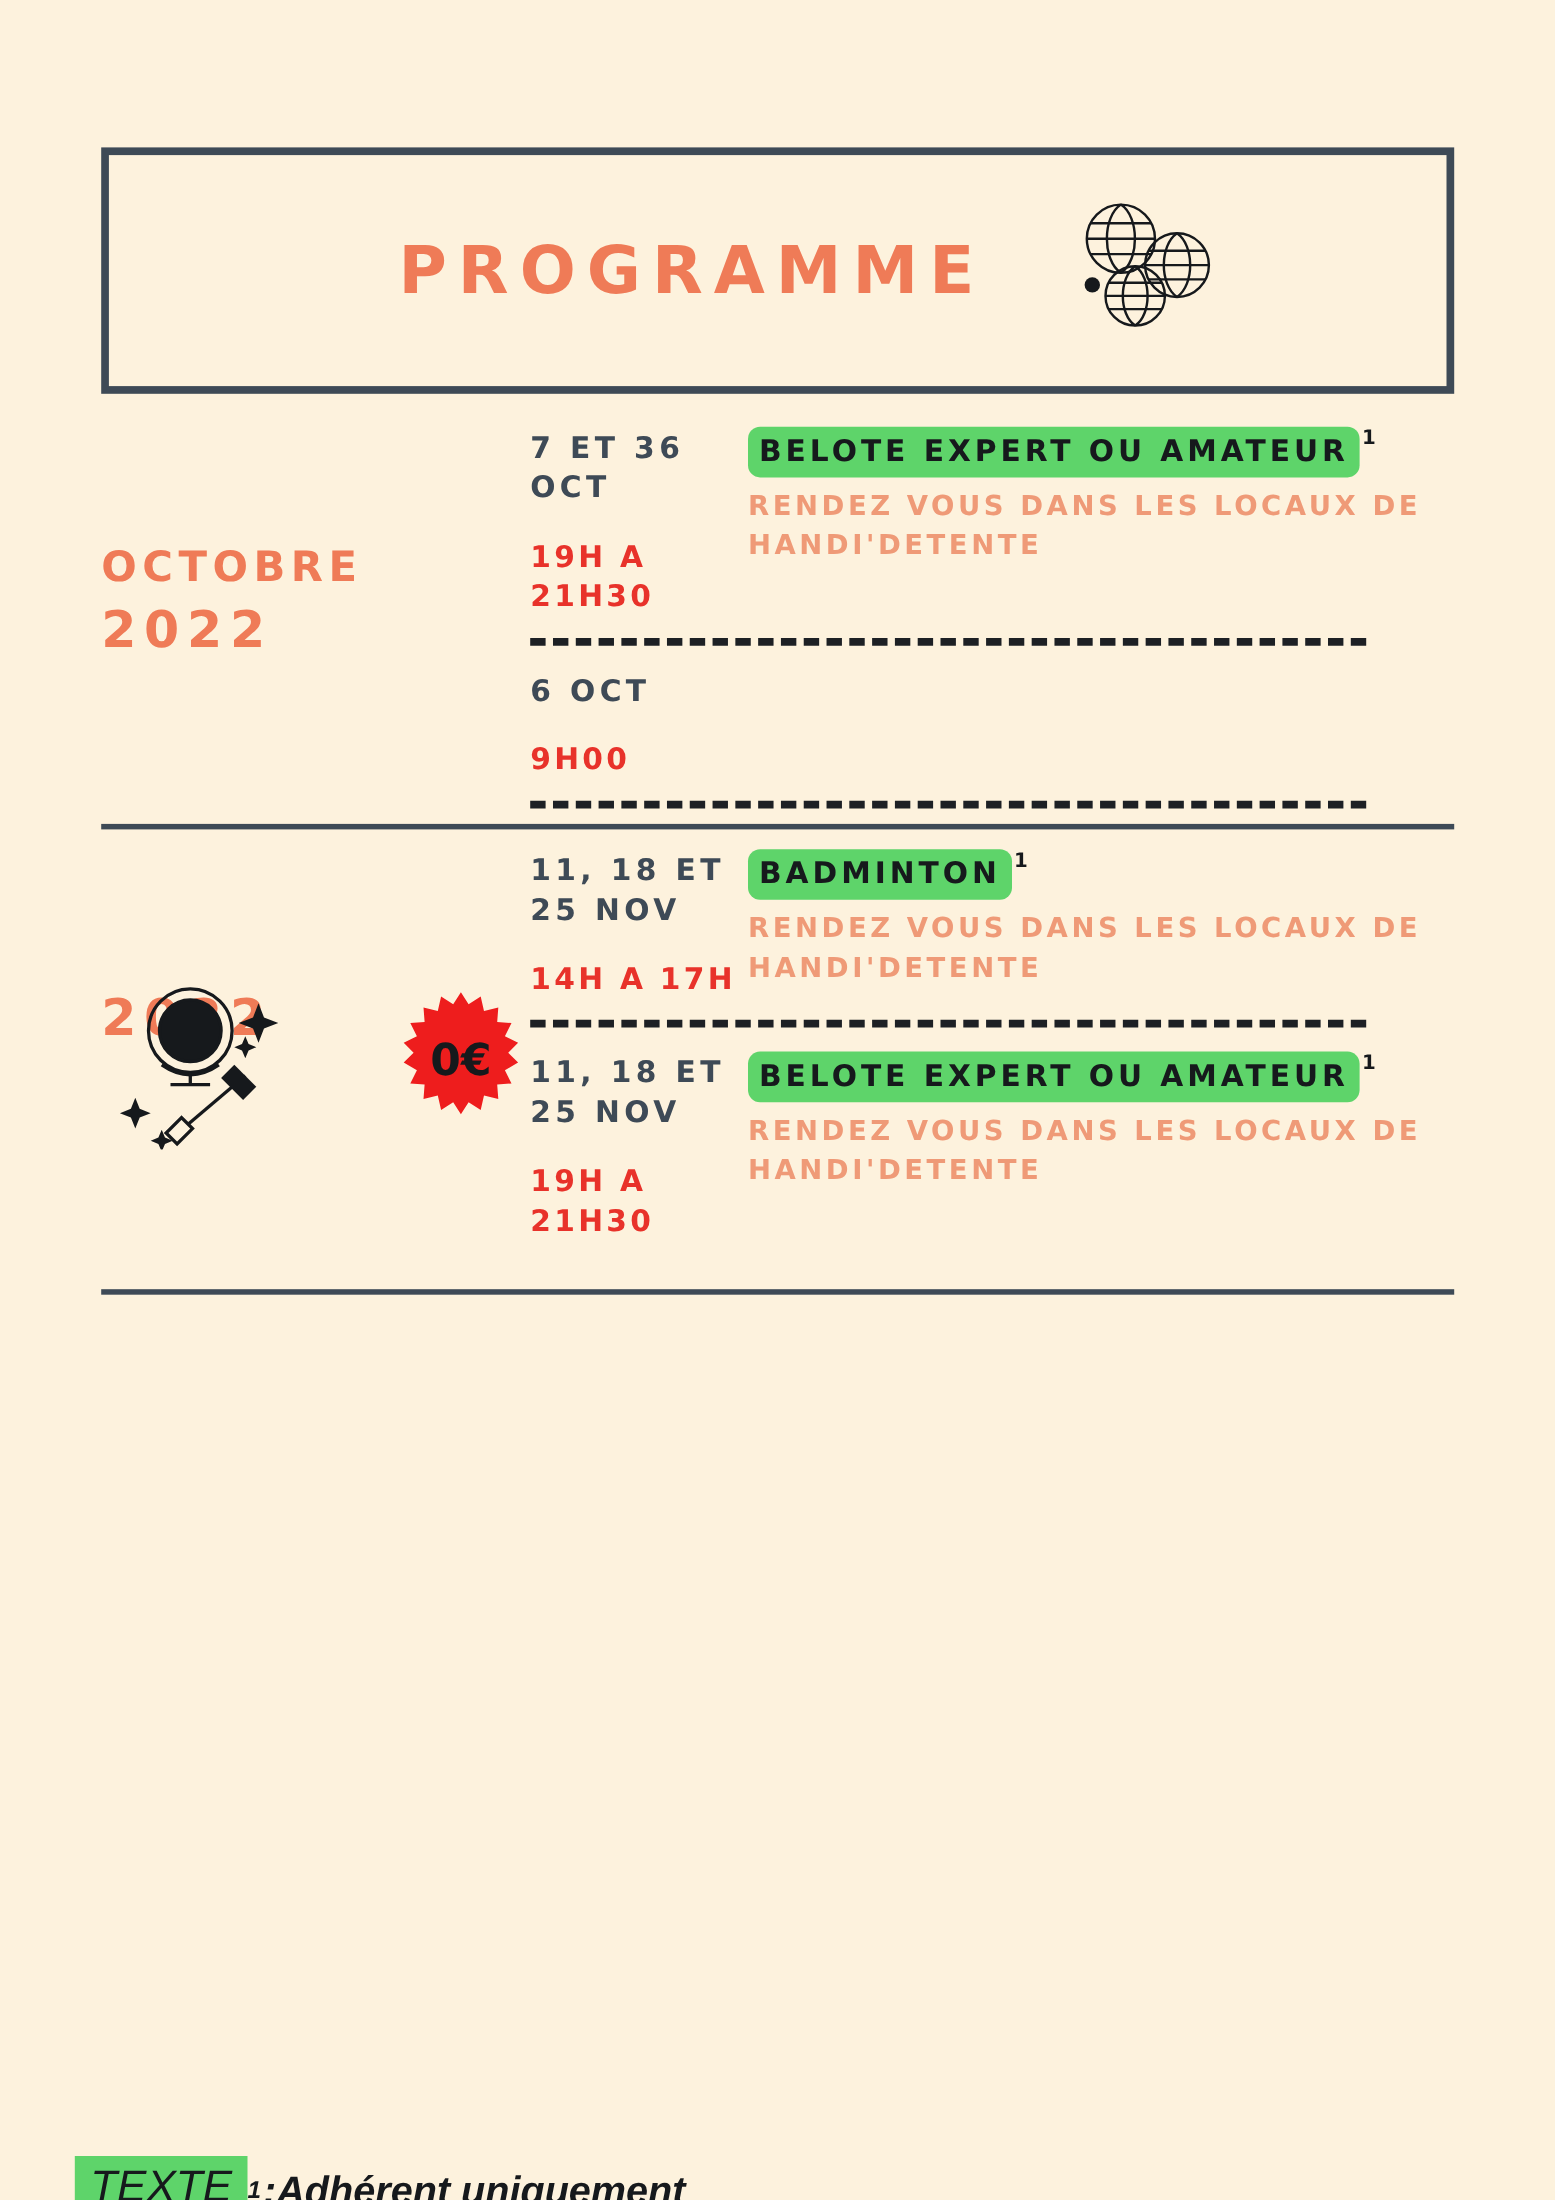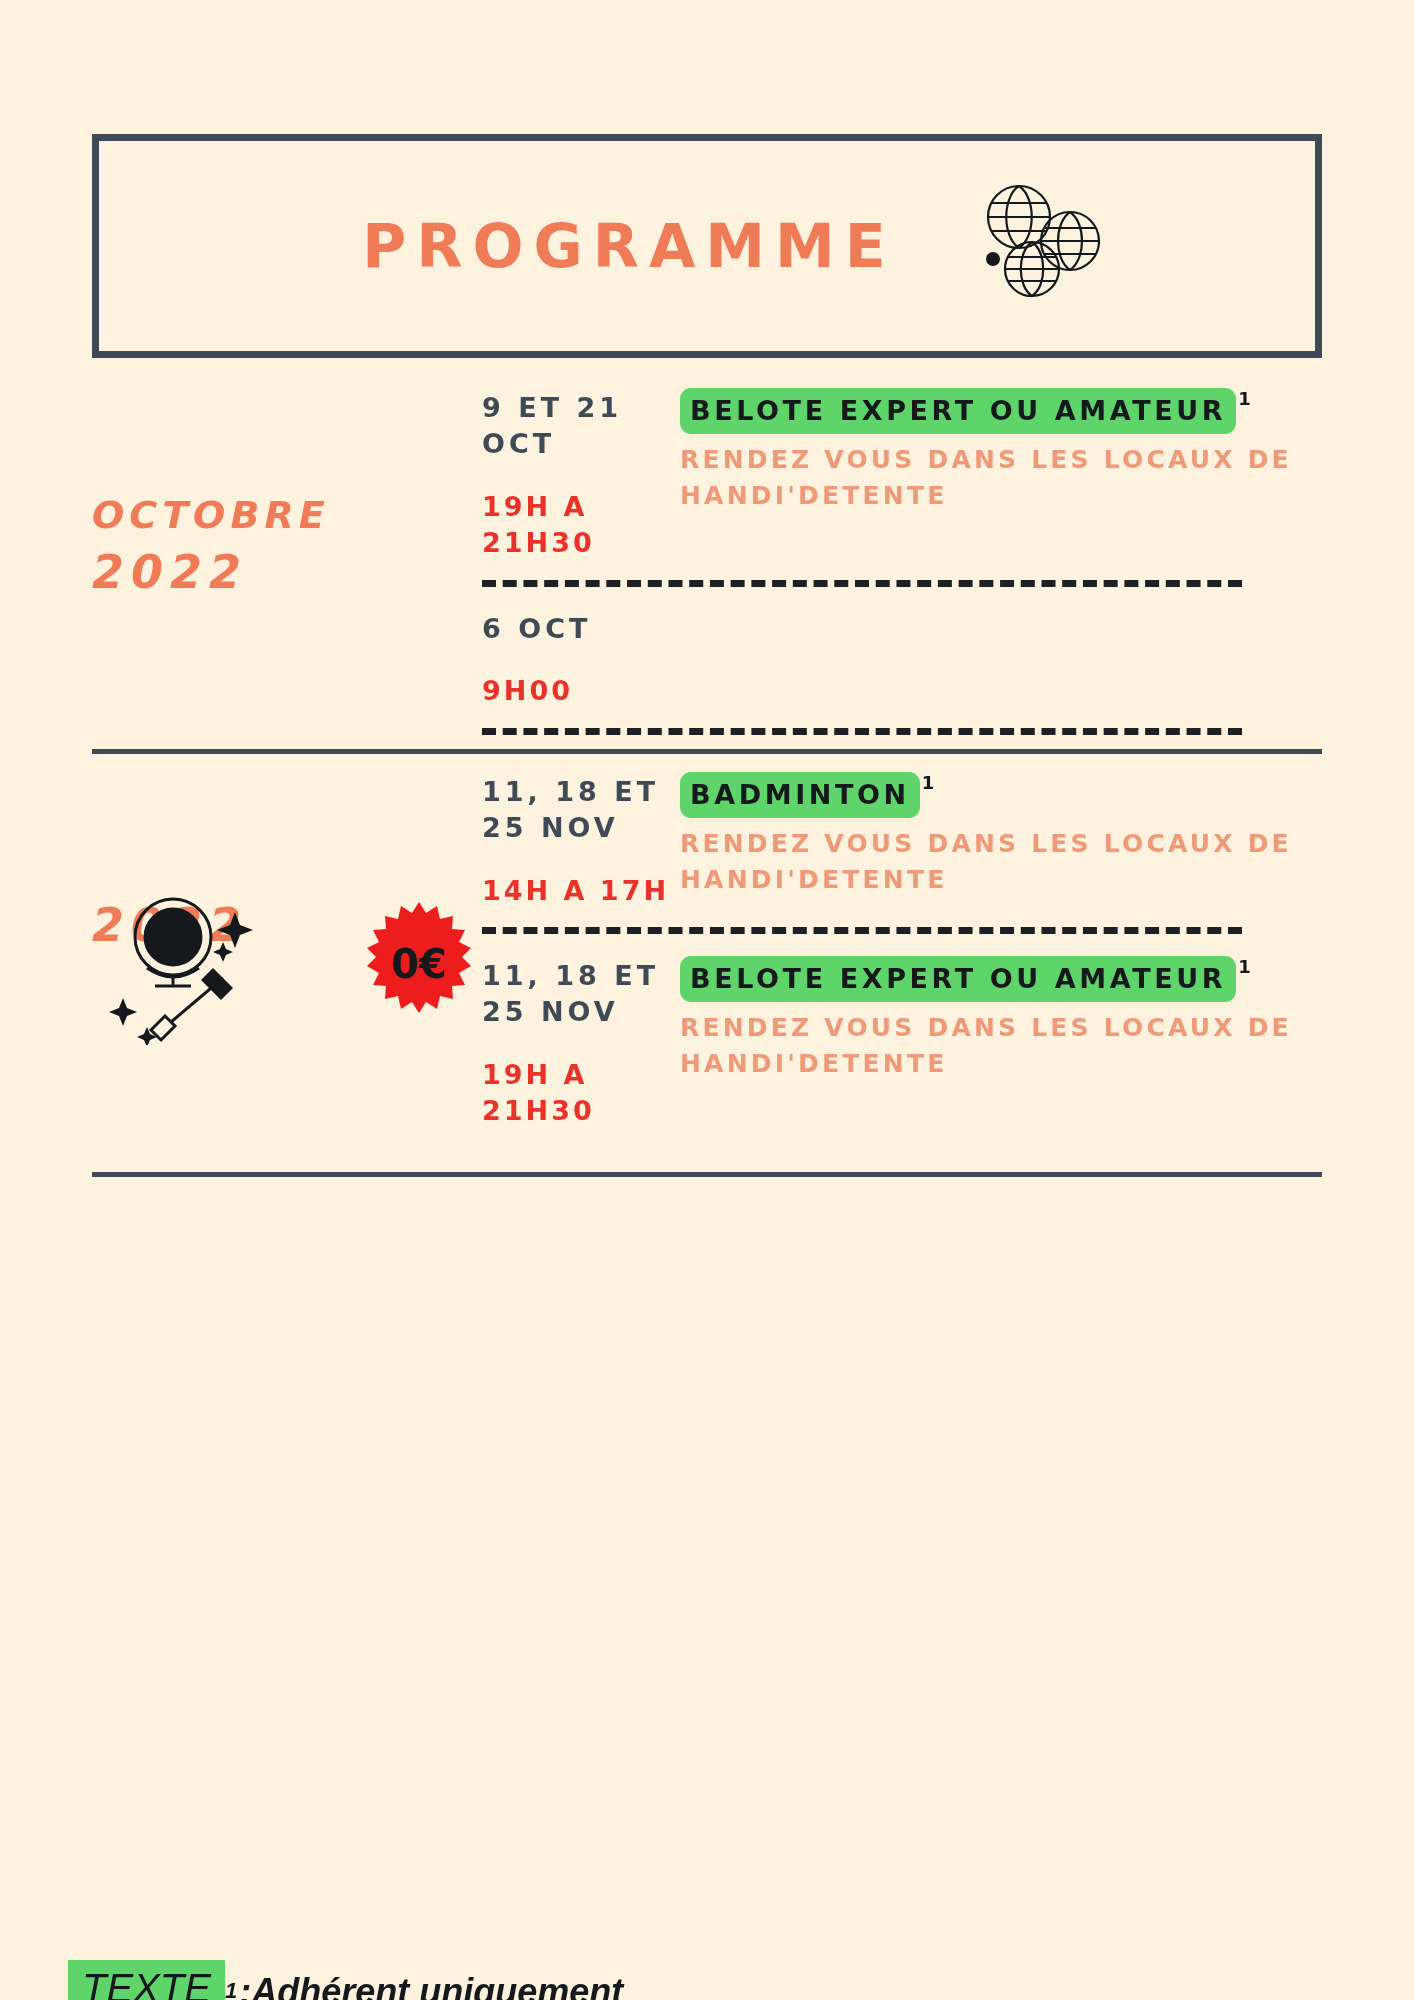--- a/index.html
+++ b/index.html
@@ -55,21 +55,20 @@
   .month-label {
     position: absolute;
     left: 0;
     width: 390px;
     color: #ef7b57;
     font-size: 38px;
     font-weight: bold;
     letter-spacing: 5px;
     line-height: 1.35;
     font-family: "DejaVu Sans", sans-serif;
-    font-style: italic;
   }
   .month-label .year { font-size: 46px; letter-spacing: 7px; display: block; }
 
   .rows { margin-left: 390px; }
 
   .event {
     display: flex;
     align-items: flex-start;
     padding: 6px 0 2px 0;
   }
@@ -251,21 +250,21 @@
 
   <div class="month-block">
     <div class="month-label" style="top:110px;">
       <span>OCTOBRE</span>
       <span class="year">2022</span>
     </div>
     <div class="rows">
 
       <div class="event">
         <div class="when">
-          <div class="date">9 ET 21 OCT</div>
+          <div class="date">7 ET 36 OCT</div>
           <div class="time">19H A 21H30</div>
         </div>
         <div class="what">
           <div class="title-line">
             <span class="ev-title hl">BELOTE EXPERT OU AMATEUR</span>
             <span class="sup">1</span>
           </div>
           <div class="ev-desc">RENDEZ VOUS DANS LES LOCAUX DE HANDI'DETENTE</div>
         </div>
       </div>

